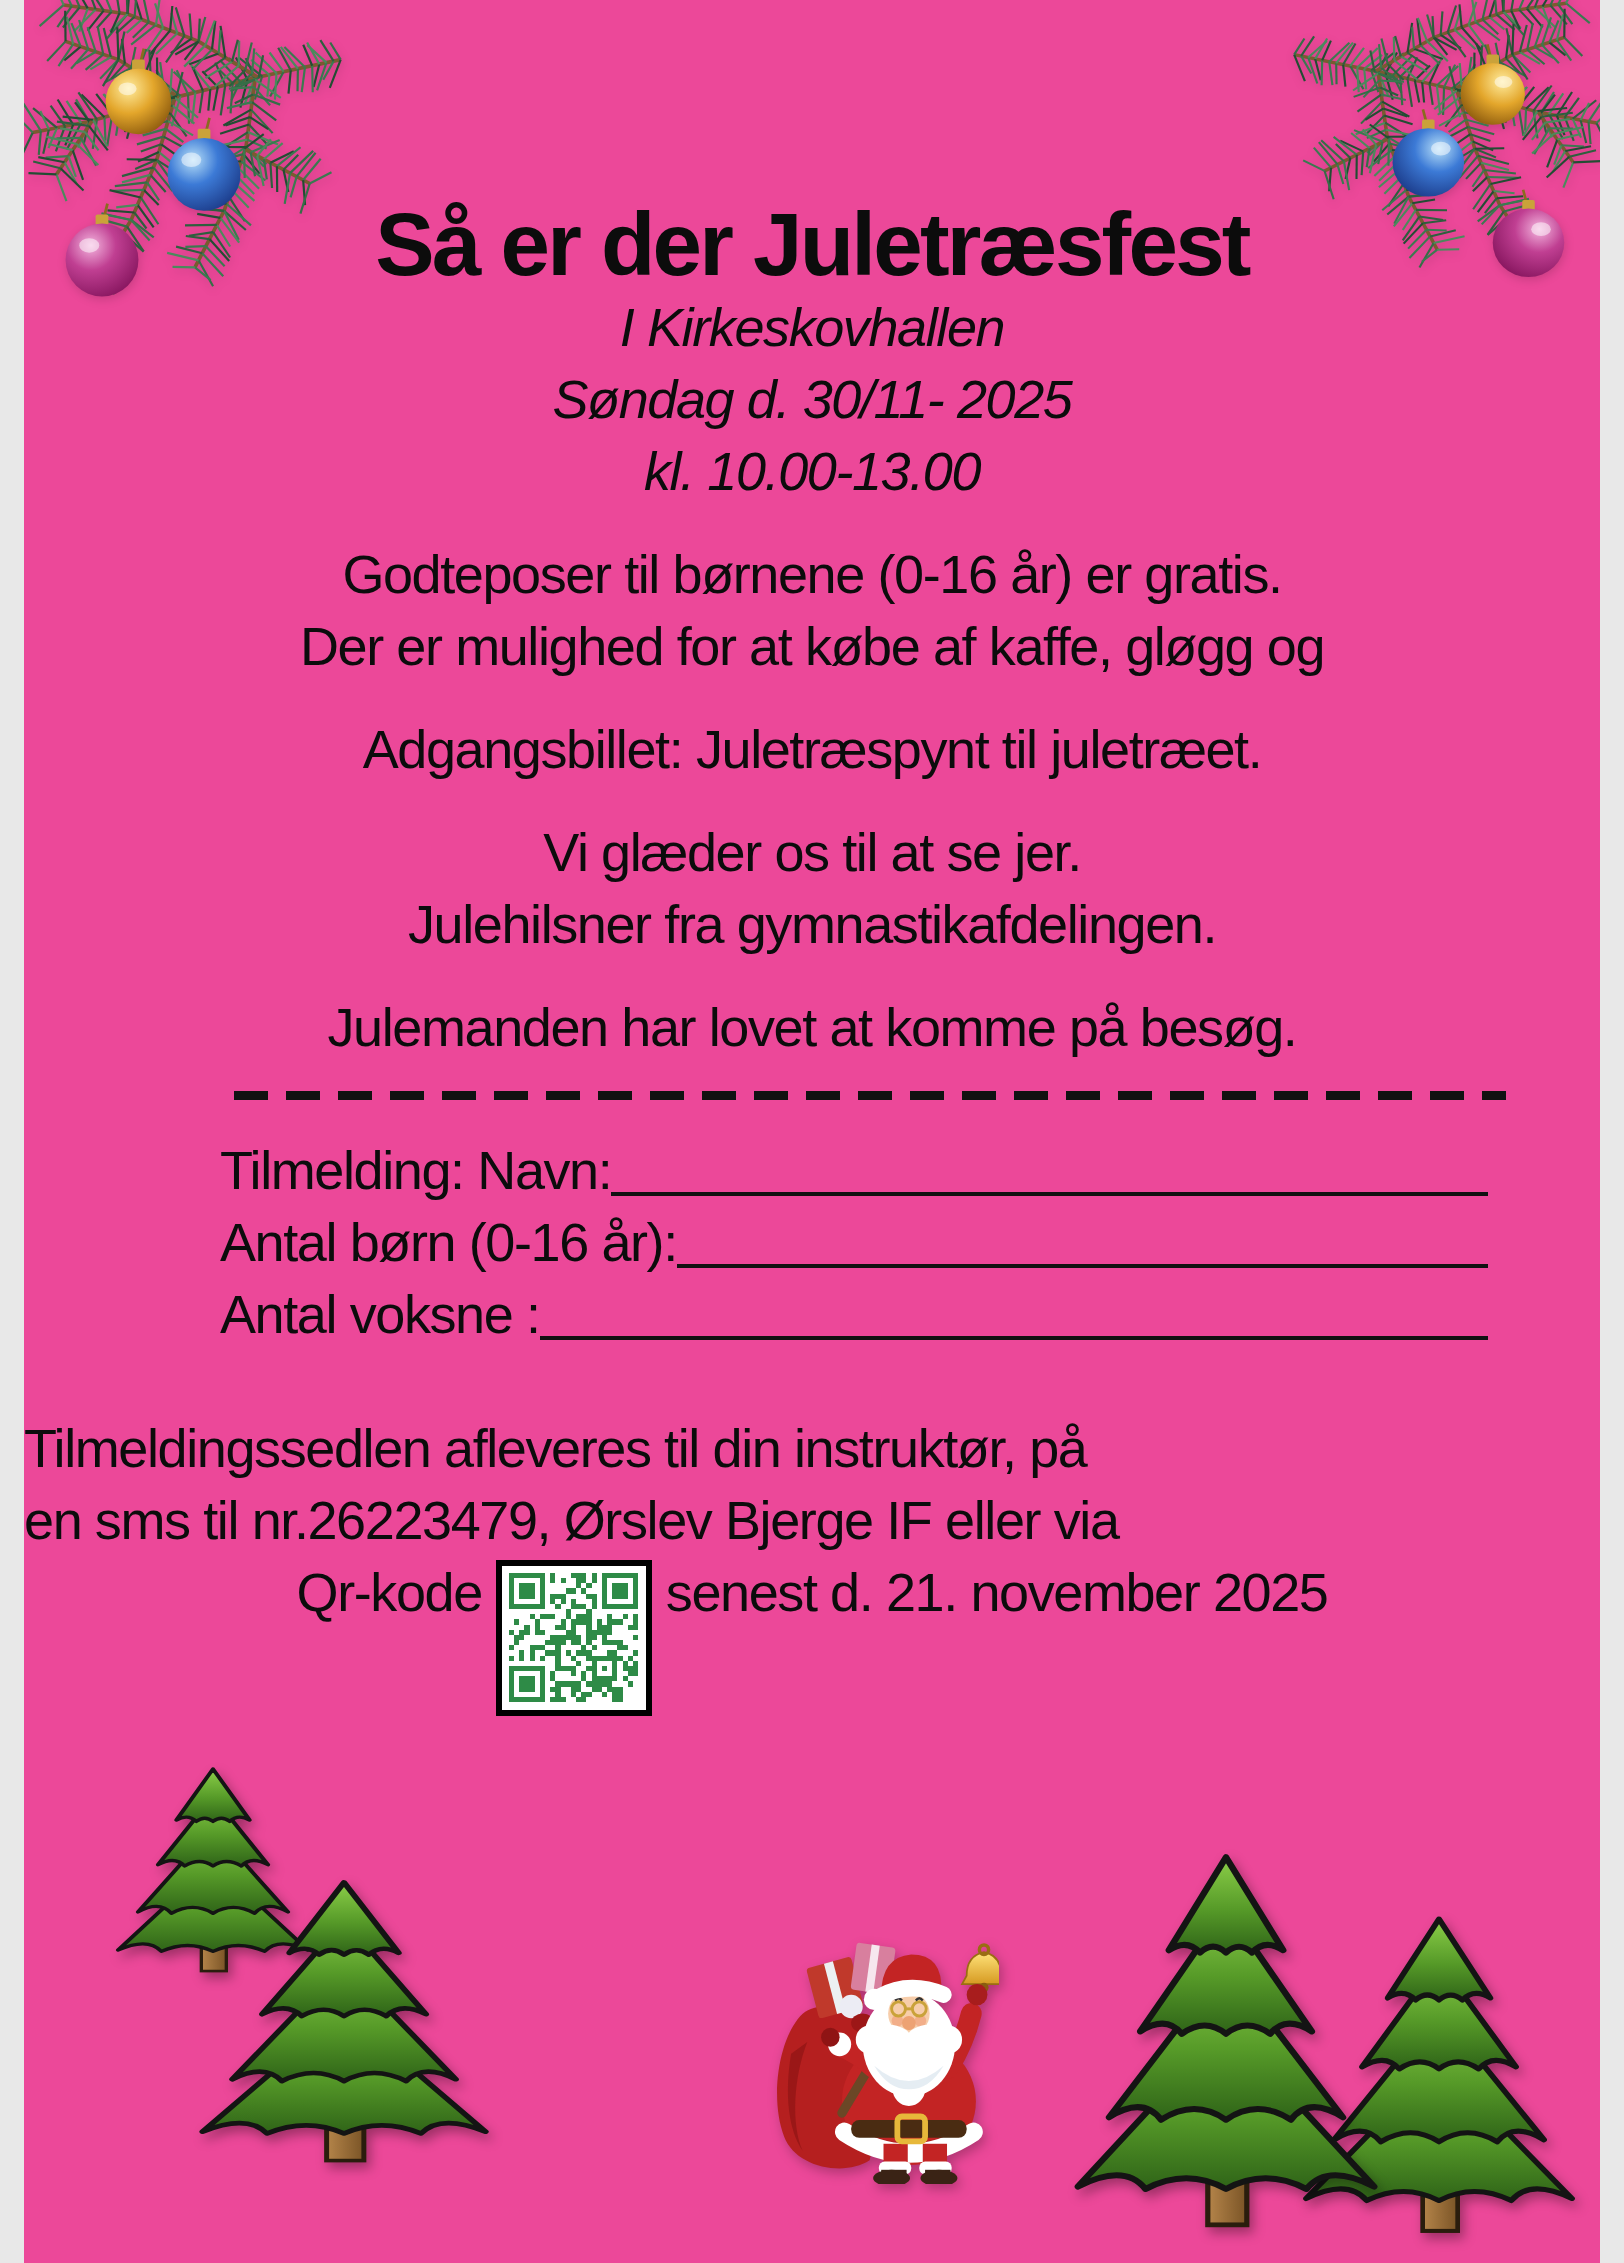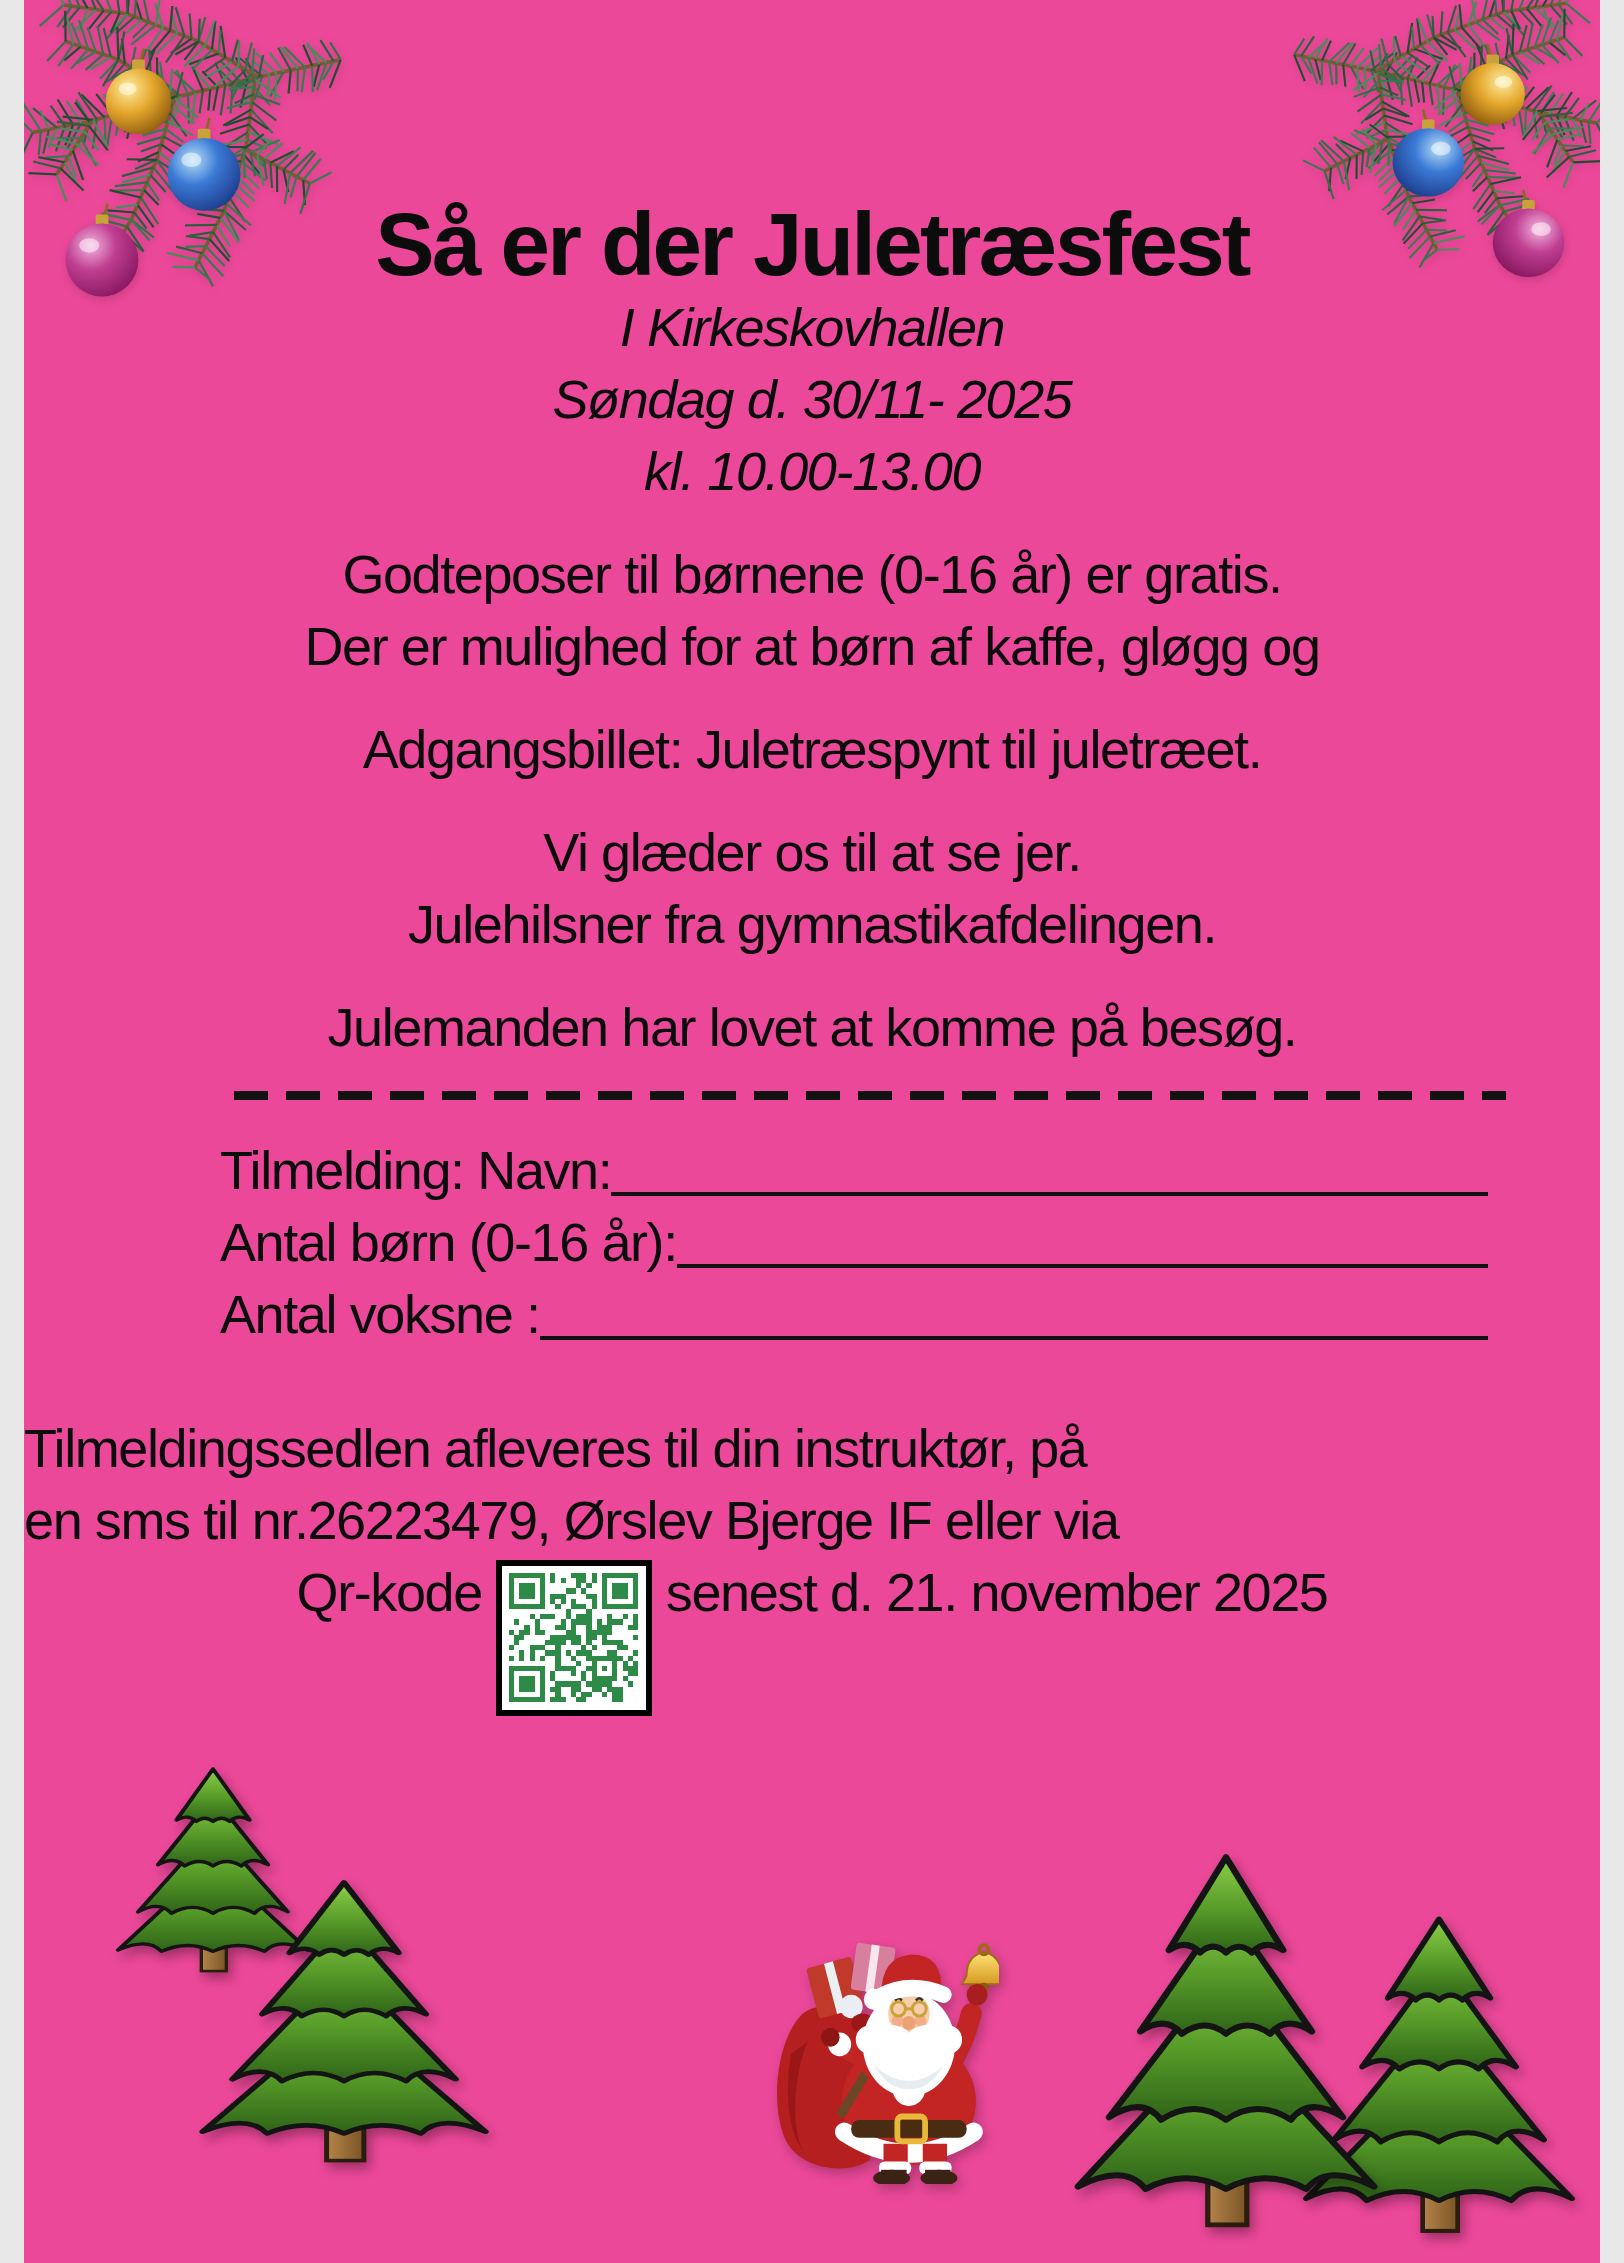--- a/index.html
+++ b/index.html
@@ -512,21 +512,21 @@
     <use href="#branch-art" transform="translate(360,0) scale(-1,1)"></use>
   </svg>
 
   <div class="title">Så er der Juletræsfest</div>
   <div class="sub">I Kirkeskovhallen</div>
   <div class="sub">Søndag d. 30/11- 2025</div>
   <div class="sub">kl. 10.00-13.00</div>
 
   <div class="para">
     <div>Godteposer til børnene (0-16 år) er gratis.</div>
-    <div>Der er mulighed for at børn af kaffe, gløgg og</div>
+    <div>Der er mulighed for at købe af kaffe, gløgg og</div>
   </div>
   <div class="para">Adgangsbillet: Juletræspynt til juletræet.</div>
   <div class="para">
     <div>Vi glæder os til at se jer.</div>
     <div>Julehilsner fra gymnastikafdelingen.</div>
   </div>
   <div class="para">Julemanden har lovet at komme på besøg.</div>
 
   <div class="divider"></div>
 

